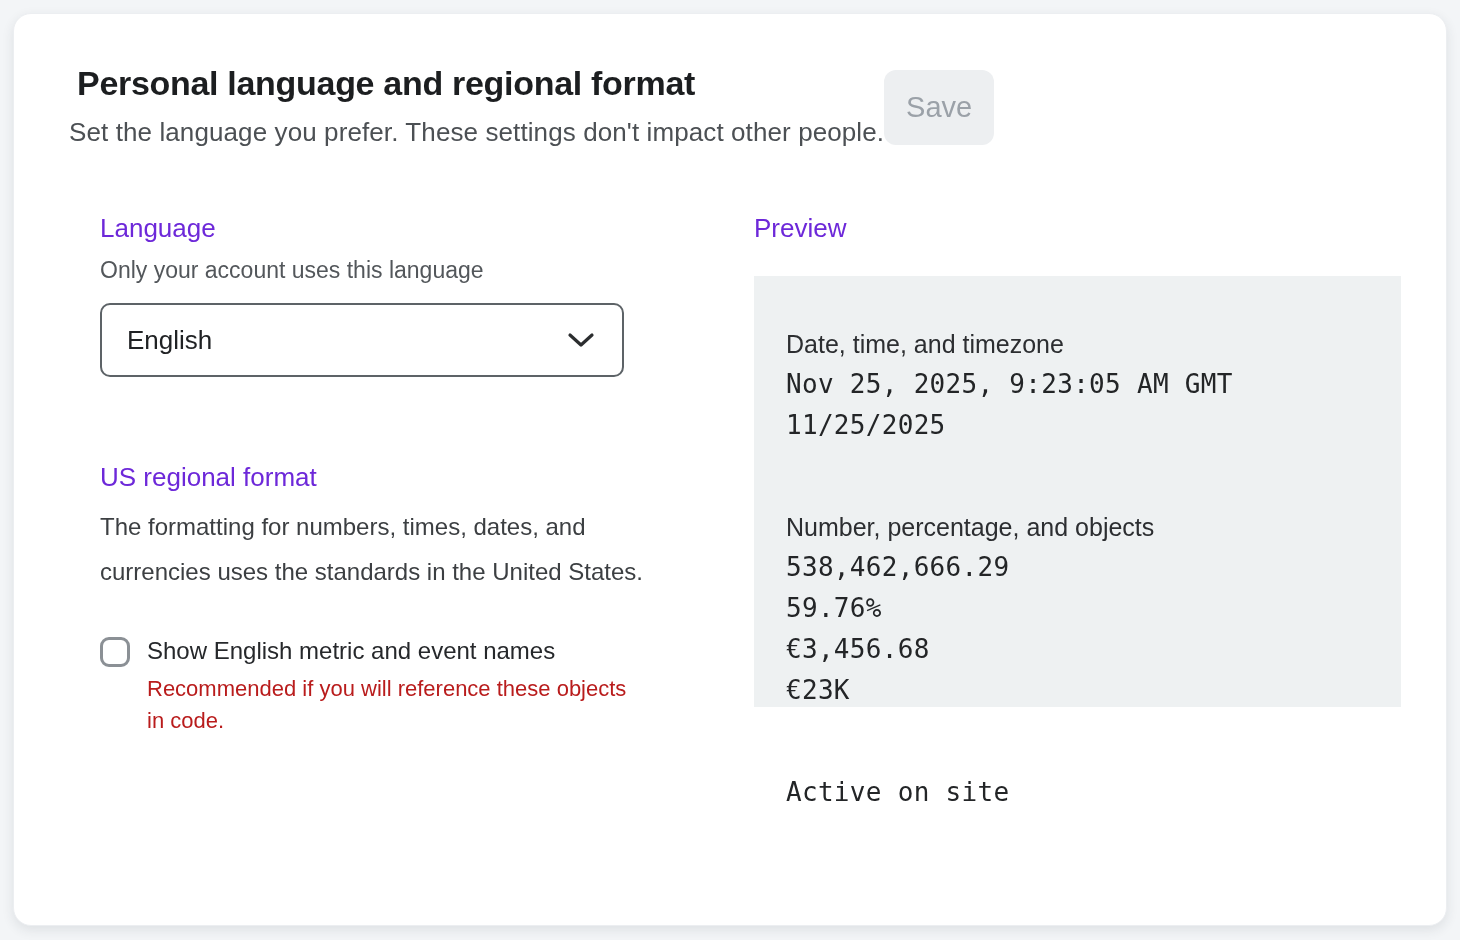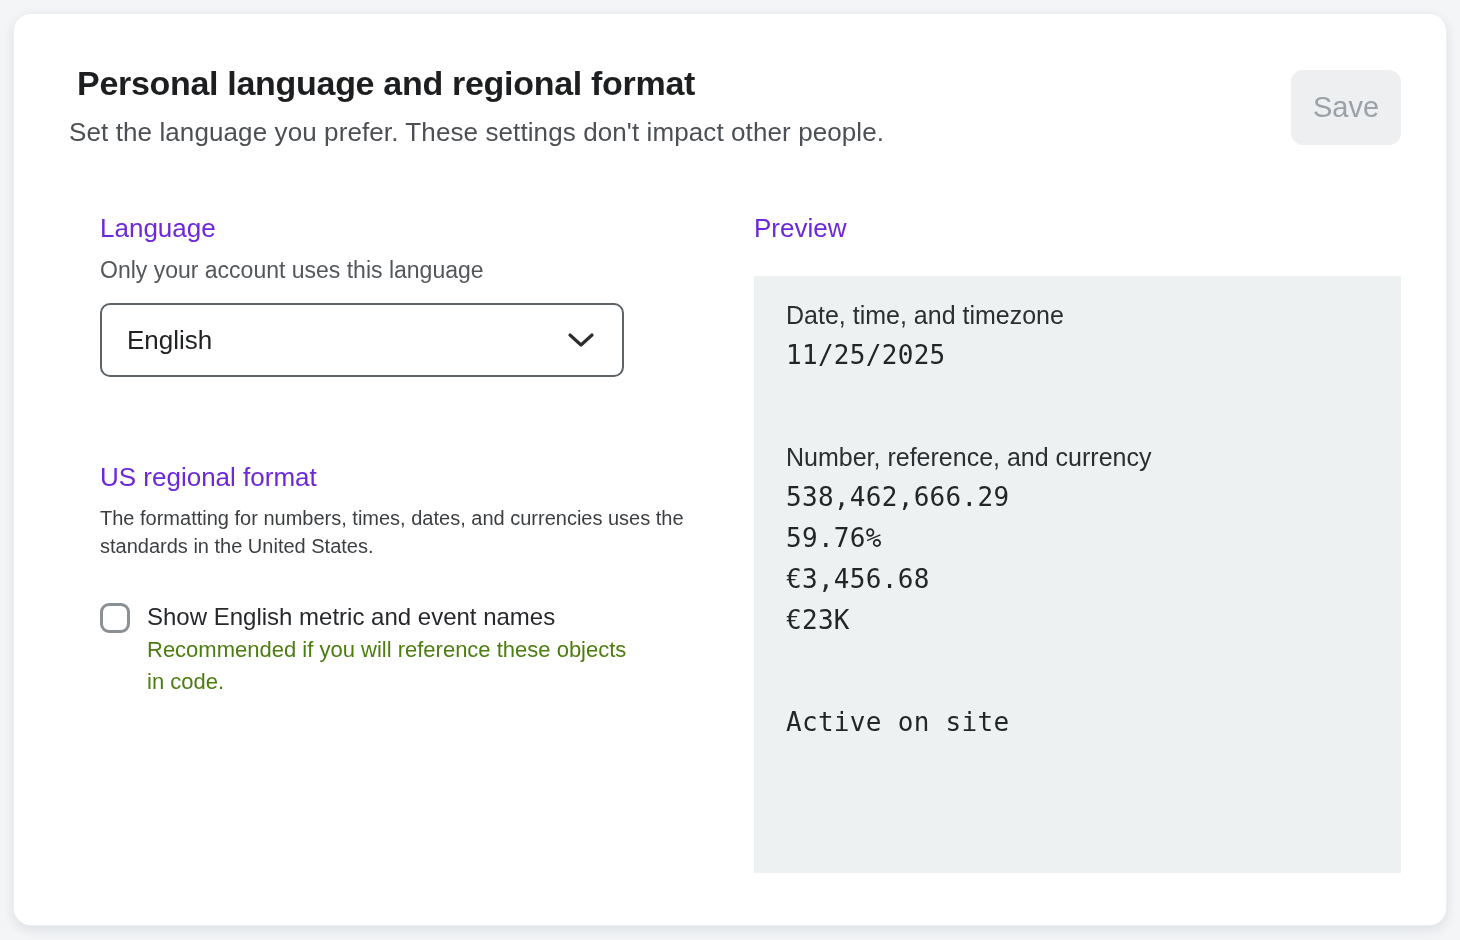--- a/index.html
+++ b/index.html
@@ -14,21 +14,20 @@
     width: 1434px; height: 913px;
     background: #ffffff;
     border: 1px solid #eceef1;
     border-radius: 18px;
     box-shadow: 0 4px 12px rgba(35, 45, 60, 0.10);
     padding: 50px 45px 50px 50px;
     overflow: hidden;
   }
   .card-header {
     display: flex;
-    justify-content: space-between;
     align-items: flex-start;
   }
   .page-title {
     font-size: 34px;
     font-weight: 700;
     color: #1c1e20;
     letter-spacing: -0.3px;
     margin-left: 13px;
   }
   .page-subtitle {
@@ -88,22 +87,22 @@
     padding: 0 27px 0 25px;
     cursor: pointer;
   }
   .select-value {
     font-size: 26px;
     color: #202224;
   }
   .chevron-icon { display: block; }
   .regional-section { margin-top: 84px; }
   .regional-desc {
-    font-size: 20px;
-    line-height: 28px;
+    font-size: 24px;
+    line-height: 45px;
     color: #3c3f42;
     margin-top: 11px;
     width: 596px;
   }
   .checkbox-row {
     margin-top: 40px;
     display: flex;
     align-items: flex-start;
     cursor: pointer;
   }
@@ -119,29 +118,30 @@
   .checkbox-label {
     display: block;
     font-size: 24px;
     color: #26282b;
     line-height: 34px;
   }
   .checkbox-help {
     display: block;
     font-size: 22px;
     line-height: 32px;
-    color: #4d7c0f;
+    color: #b91c1c;
+    margin-top: 5px;
     max-width: 480px;
   }
   .preview-panel {
     margin-top: 32px;
     width: 647px;
-    height: 597px;
+    height: 431px;
     background: #eef1f2;
-    padding: 19px 32px;
+    padding: 48px 32px;
   }
   .preview-group { margin-bottom: 61px; }
   .preview-group:last-child { margin-bottom: 0; }
   .preview-label {
     font-size: 25px;
     color: #2c2e31;
     line-height: 40px;
   }
   .preview-value {
     font-family: "DejaVu Sans Mono", "Liberation Mono", monospace;
@@ -196,25 +196,26 @@
 
     </div>
 
     <div class="col-right">
       <h2 class="section-heading">Preview</h2>
 
       <div class="preview-panel">
 
         <div class="preview-group">
           <div class="preview-label">Date, time, and timezone</div>
+          <div class="preview-value">Nov 25, 2025, 9:23:05 AM GMT</div>
           <div class="preview-value">11/25/2025</div>
         </div>
 
         <div class="preview-group">
-          <div class="preview-label">Number, reference, and currency</div>
+          <div class="preview-label">Number, percentage, and objects</div>
           <div class="preview-value">538,462,666.29</div>
           <div class="preview-value">59.76%</div>
           <div class="preview-value">€3,456.68</div>
           <div class="preview-value">€23K</div>
         </div>
 
         <div class="preview-group">
           <div class="preview-value">Active on site</div>
         </div>
 

